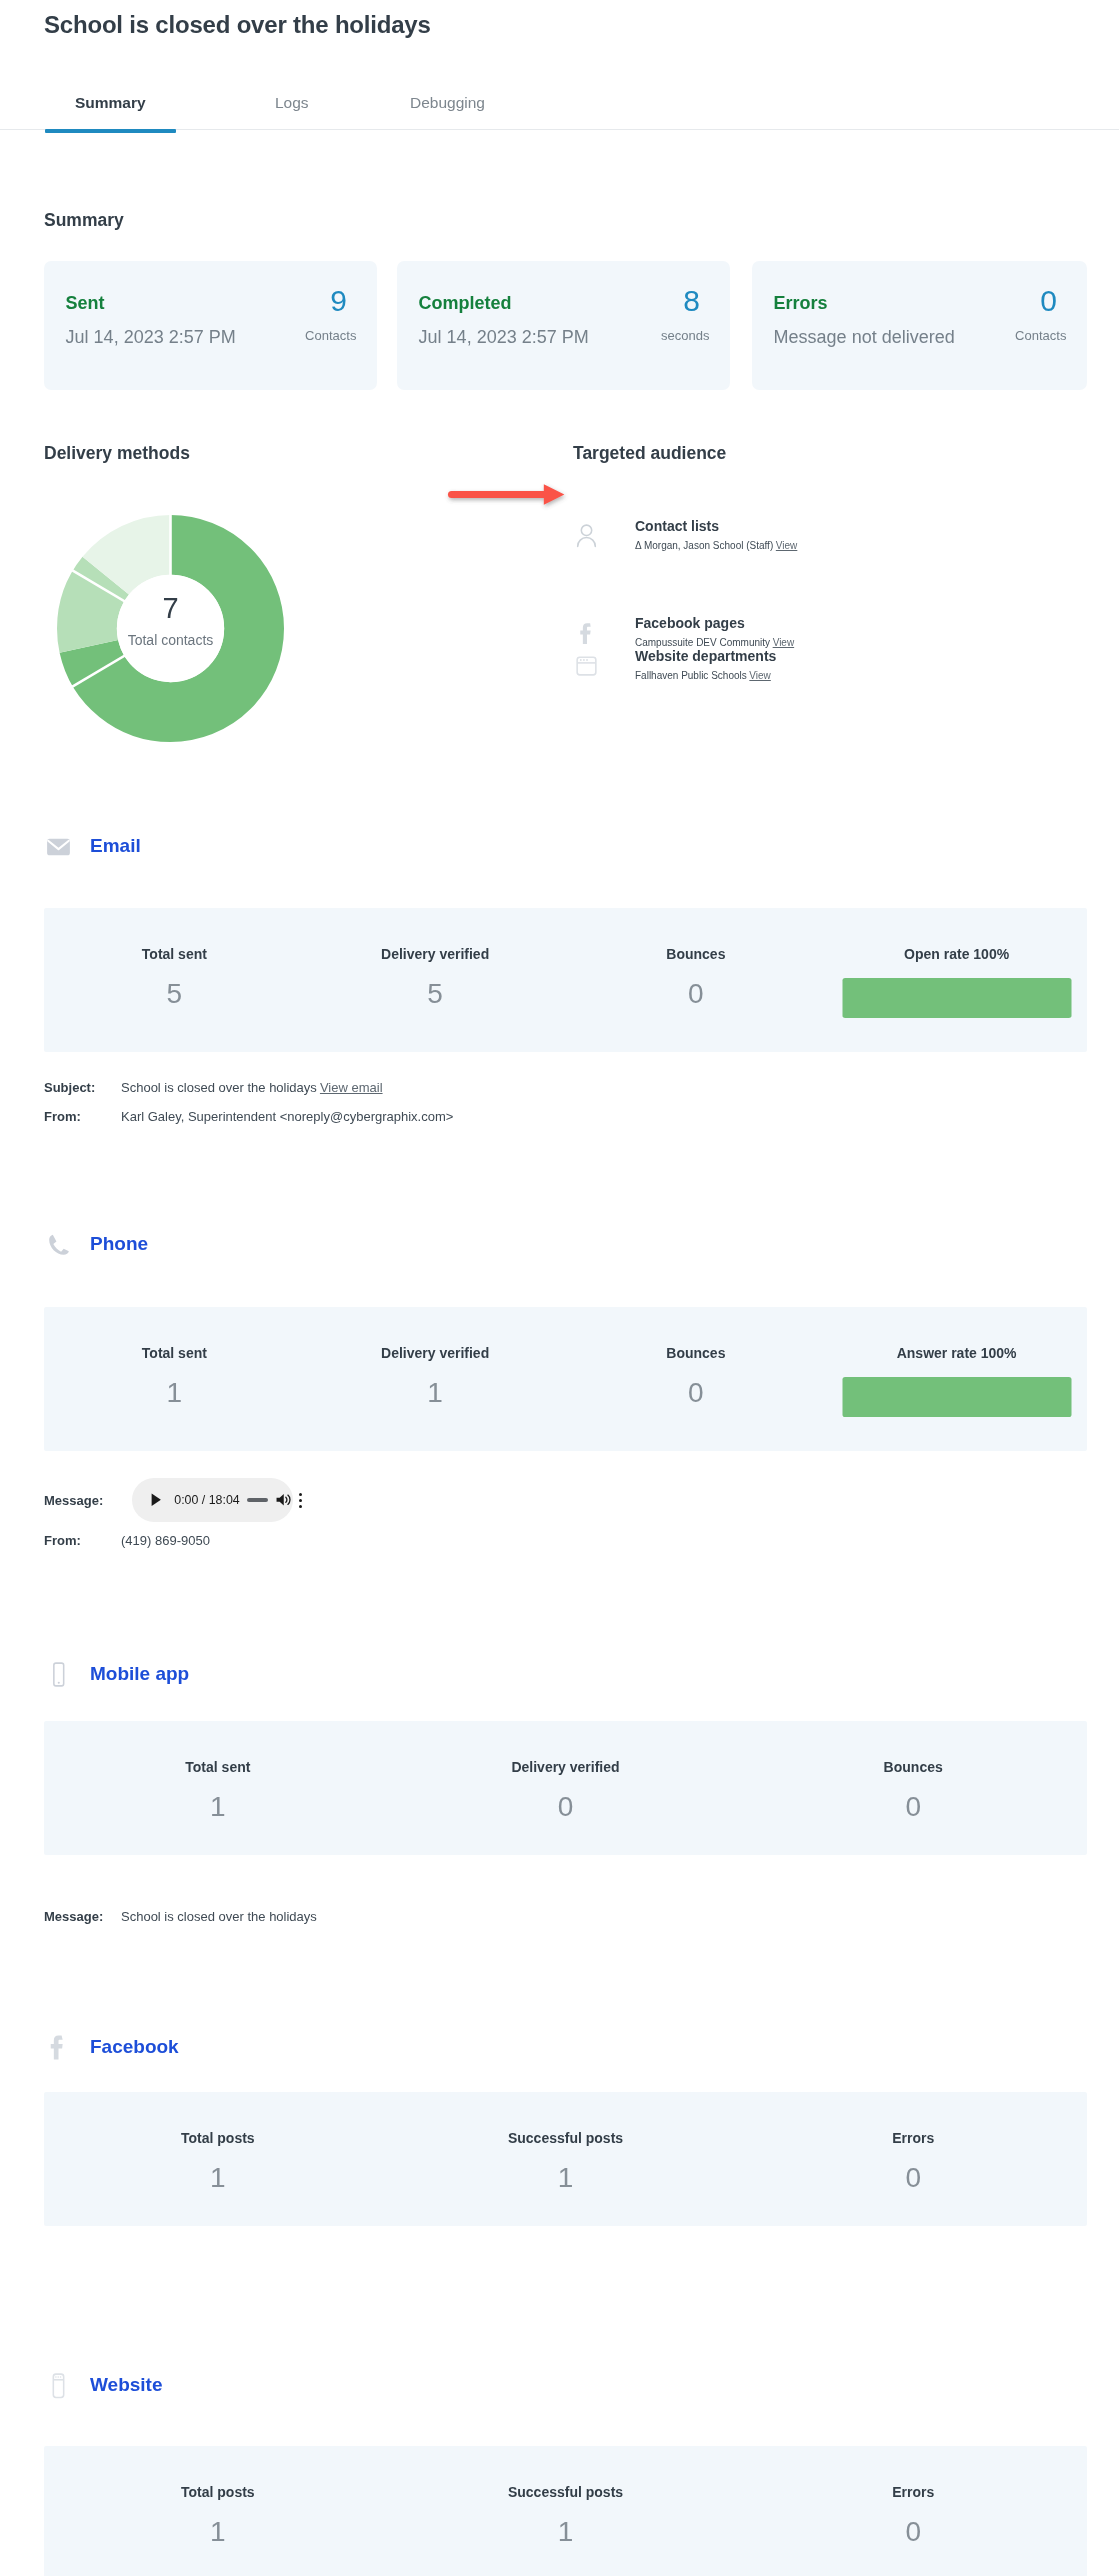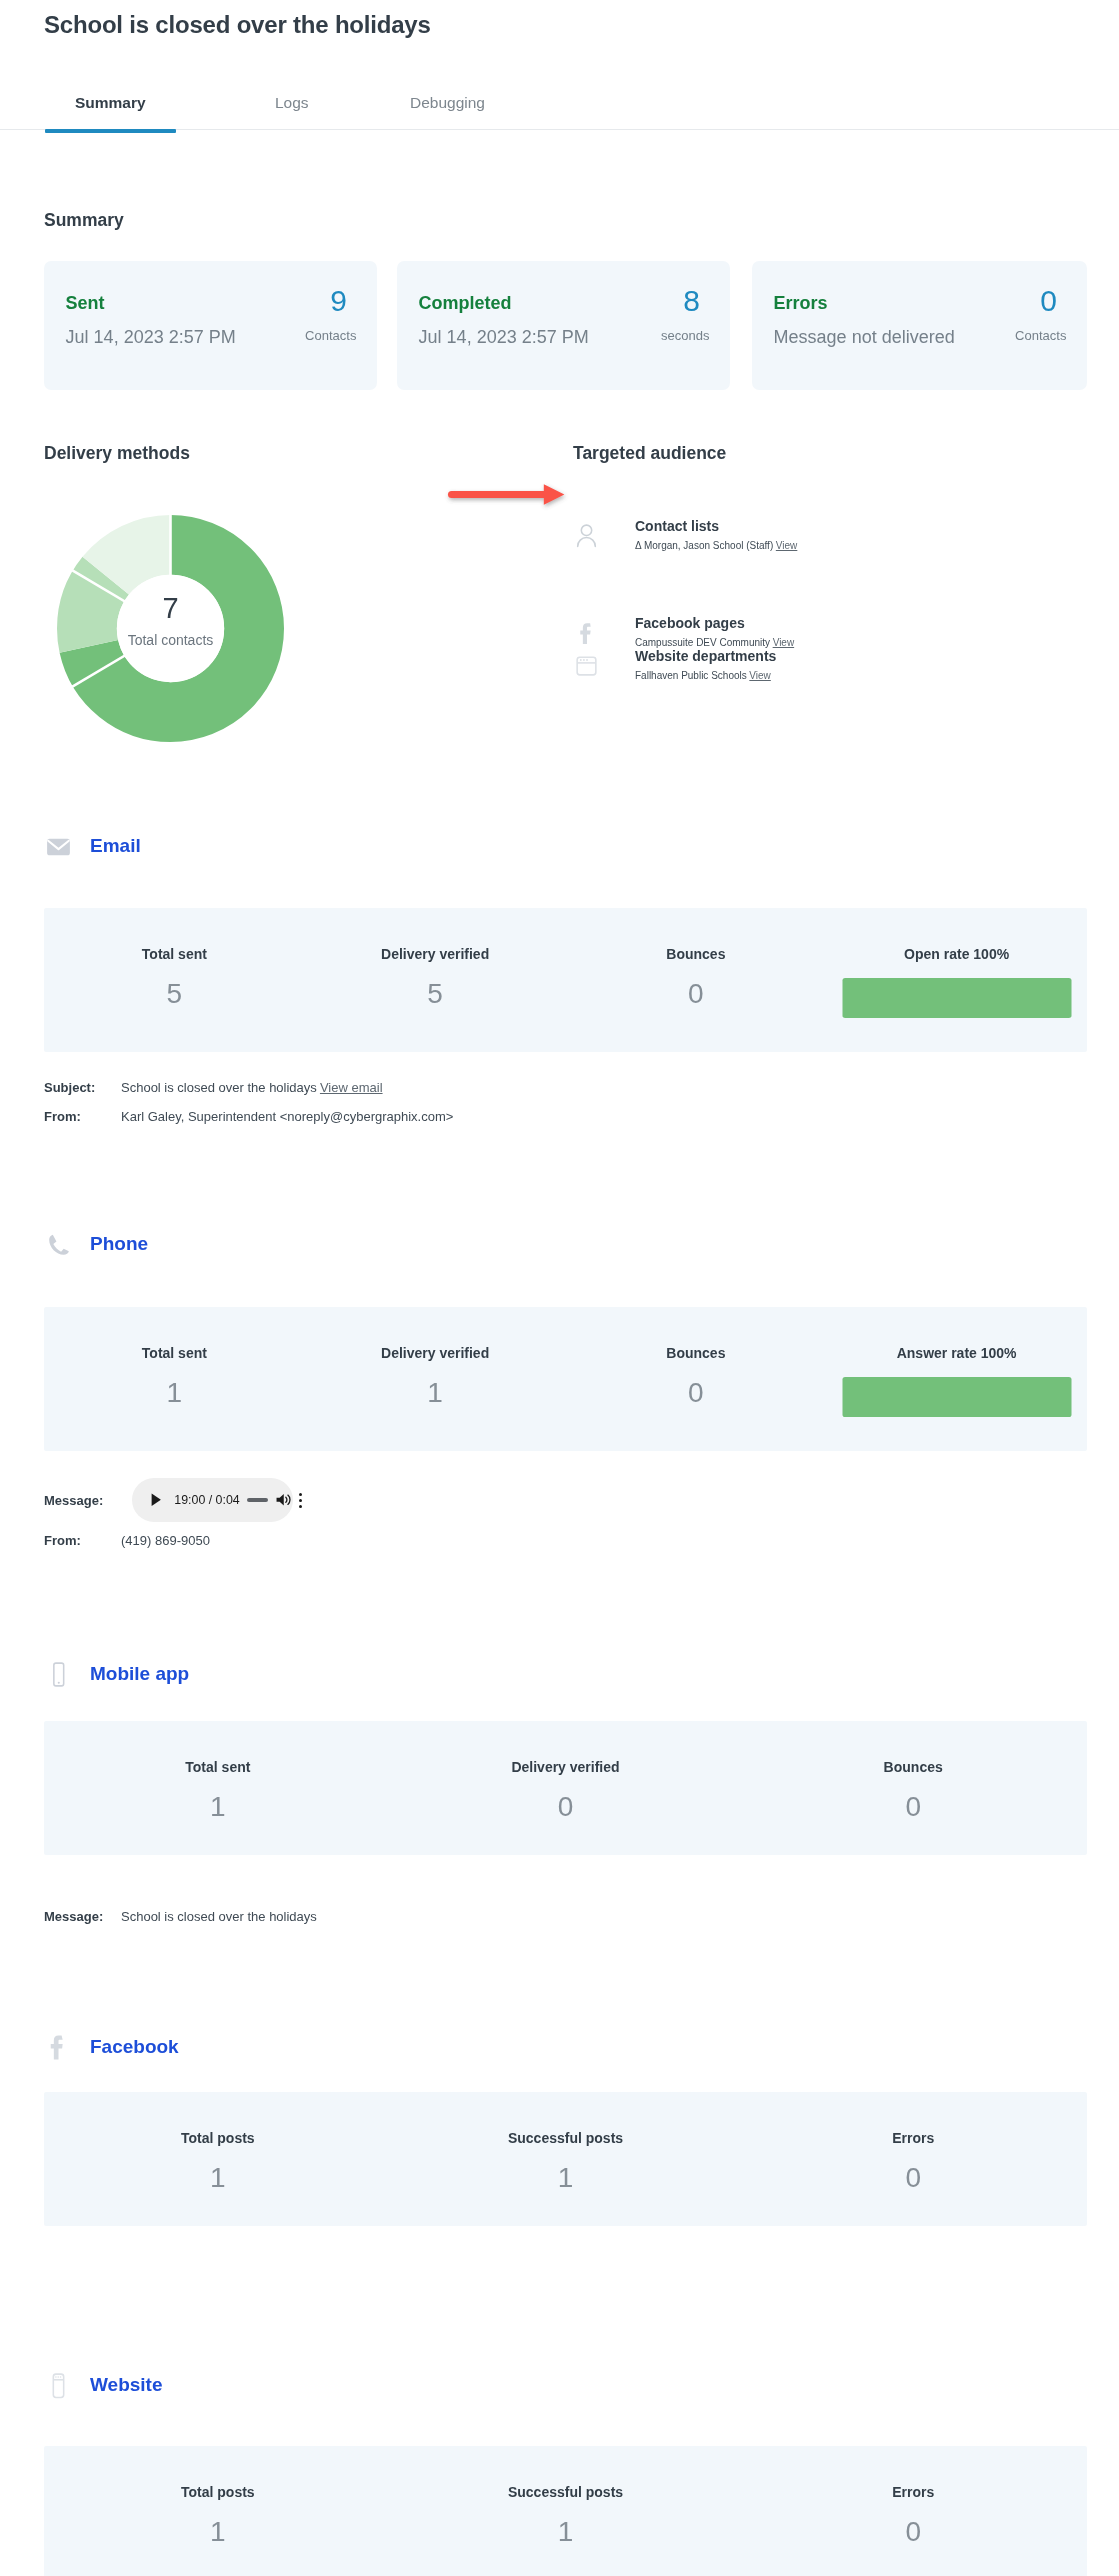--- a/index.html
+++ b/index.html
@@ -279,21 +279,21 @@
   </div>
 
   <div class="meta-row" style="top:1493px;">
     <span class="meta-key">Message:</span>
   </div>
 
   <div class="player">
     <svg class="pl-play" viewBox="0 0 34 34">
       <path d="M9 5 L27 17 L9 29 Z" fill="#1a1a1a"></path>
     </svg>
-    <div class="pl-time">19:00 / 0:04</div>
+    <div class="pl-time">0:00 / 18:04</div>
     <div class="pl-track"></div>
     <svg class="pl-vol" viewBox="0 0 32 30">
       <path d="M3 11 h6 l8 -7 v22 l-8 -7 h-6 z" fill="#1a1a1a"></path>
       <path d="M21 10 a7 7 0 0 1 0 10" fill="none" stroke="#1a1a1a" stroke-width="2.6" stroke-linecap="round"></path>
       <path d="M25 6 a12 12 0 0 1 0 18" fill="none" stroke="#1a1a1a" stroke-width="2.6" stroke-linecap="round"></path>
     </svg>
     <div class="pl-menu">
         <i></i>
         <i></i>
         <i></i>

